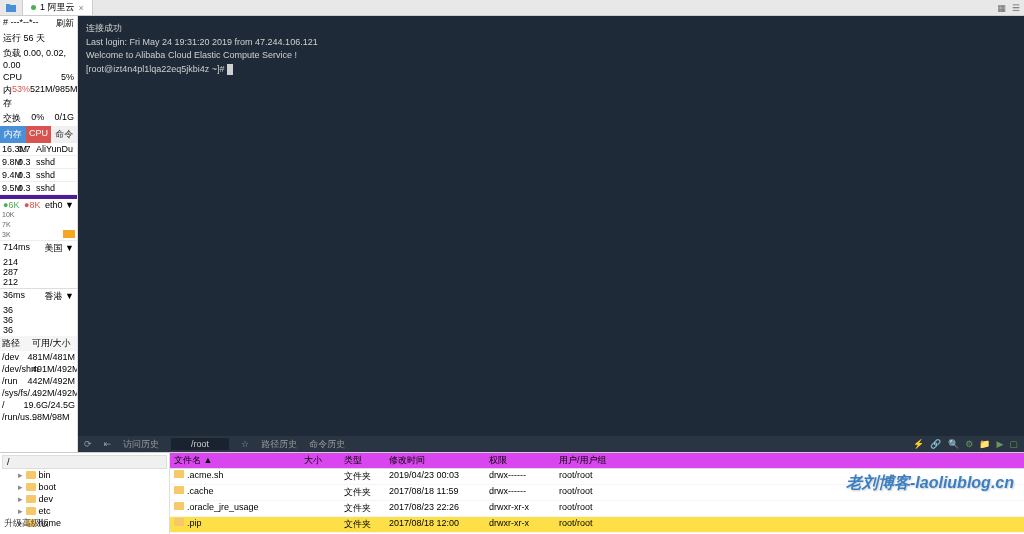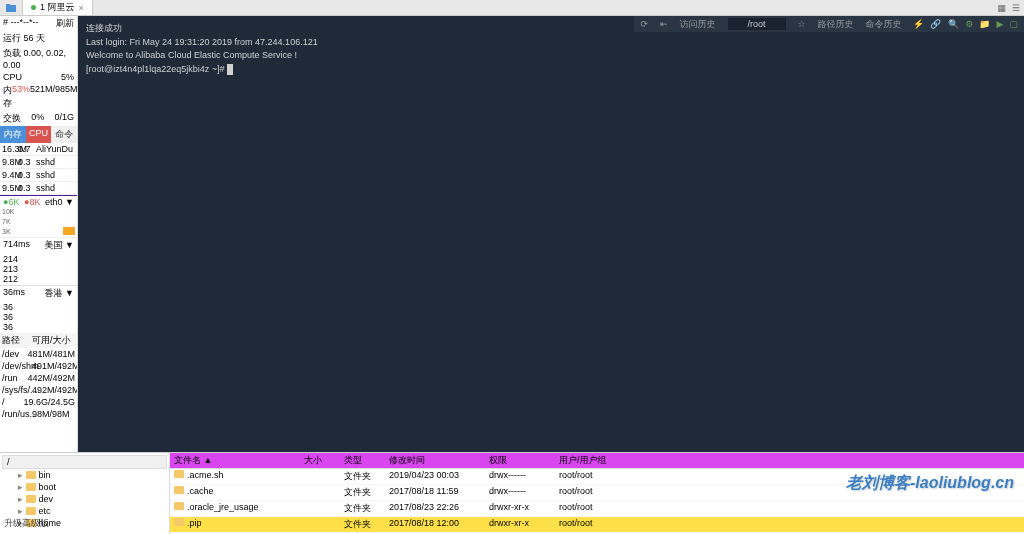--- a/index.html
+++ b/index.html
@@ -22,21 +22,21 @@
 .proc-row span:first-child{width:16px}
 .proc-row span:nth-child(2){width:18px}
 .chart-area{height:30px;background:#fff;position:relative;border-bottom:1px solid #eee}
 .chart-lbl{position:absolute;font-size:7px;color:#666}
 .spark{position:absolute;right:2px;bottom:2px;width:12px;height:20px;background:linear-gradient(to top,#f5a623 40%,transparent 40%)}
 .disk-hdr{display:flex;font-size:8px;background:#f5f5f5;padding:1px 2px}
 .disk-hdr span:first-child{width:30px}
 .disk-row{display:flex;font-size:7px;padding:1px 2px}
 .disk-row span:first-child{width:30px}
 .upgrade{position:absolute;bottom:4px;left:4px;font-size:9px;color:#333}
-.term-wrap{flex:1;display:flex;flex-direction:row;background:#1e2a38}
+.term-wrap{flex:1;display:flex;flex-direction:column;background:#1e2a38}
 .terminal{flex:1;padding:6px 8px;color:#d0d0d0;font-family:Consolas,monospace;font-size:10px;line-height:1.5}
 .term-line{white-space:pre}
 .cursor{display:inline-block;width:6px;height:11px;background:#d0d0d0;vertical-align:middle}
 .status-bar{height:16px;background:#2a3544;display:flex;align-items:center;color:#999;font-size:9px;padding:0 6px;gap:12px}
 .status-bar .path-box{background:#1a2230;padding:1px 20px;color:#ccc}
 .status-r{margin-left:auto;display:flex;gap:6px;color:#6a9955}
 .bottom{height:82px;background:#fff;display:flex;border-top:1px solid #ccc}
 .tree{width:170px;border-right:1px solid #ddd;padding:2px;overflow:hidden}
 .tree-hdr{background:#f0f0f0;padding:1px 4px;font-size:9px;border:1px solid #ddd}
 .tree-item{padding:1px 4px 1px 16px;font-size:9px;display:flex;align-items:center;gap:3px}
@@ -119,38 +119,38 @@
             <span>9.4M</span>
             <span>0.3</span>
             <span>sshd</span>
           </div>
           <div class="proc-row">
             <span>9.5M</span>
             <span>0.3</span>
             <span>sshd</span>
           </div>
         </div>
-      <div class="sb-row" style="border-top:1px solid #4c1d95">
+      <div class="sb-row" style="border-top:4px solid #4c1d95">
           <span style="color:#4caf50">●6K</span>
           <span style="color:#d9534f">●8K</span>
           <span>eth0 ▼</span>
         </div>
       <div class="chart-area">
         <span class="chart-lbl" style="top:0;left:2px">10K</span>
         <span class="chart-lbl" style="top:10px;left:2px">7K</span>
         <span class="chart-lbl" style="top:20px;left:2px">3K</span>
         <div class="spark"></div>
       </div>
       <div class="sb-row">
           <span>714ms</span>
           <span>美国 ▼</span>
         </div>
       <div style="padding:1px 3px;font-size:7px">
         <div>214</div>
-        <div>213</div>
+        <div>287</div>
         <div>212</div>
       </div>
       <div class="sb-row" style="border-top:1px solid #ddd">
           <span>36ms</span>
           <span>香港 ▼</span>
         </div>
       <div style="padding:1px 3px;font-size:7px">
         <div>36</div>
         <div>36</div>
         <div>36</div>

